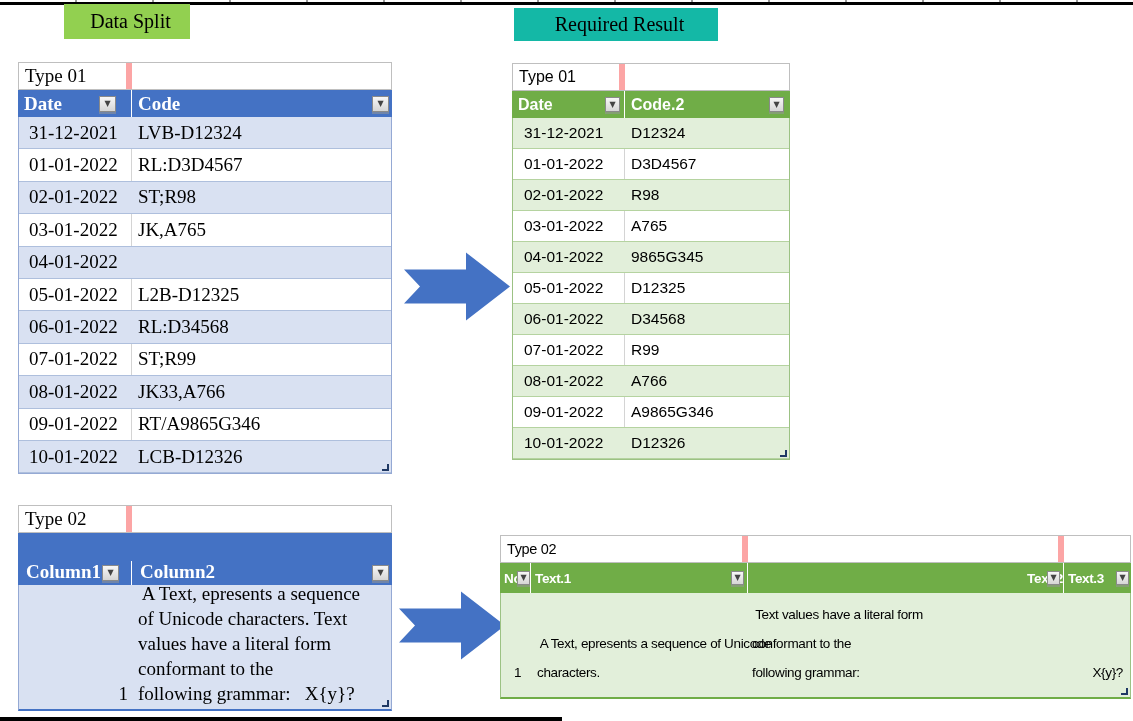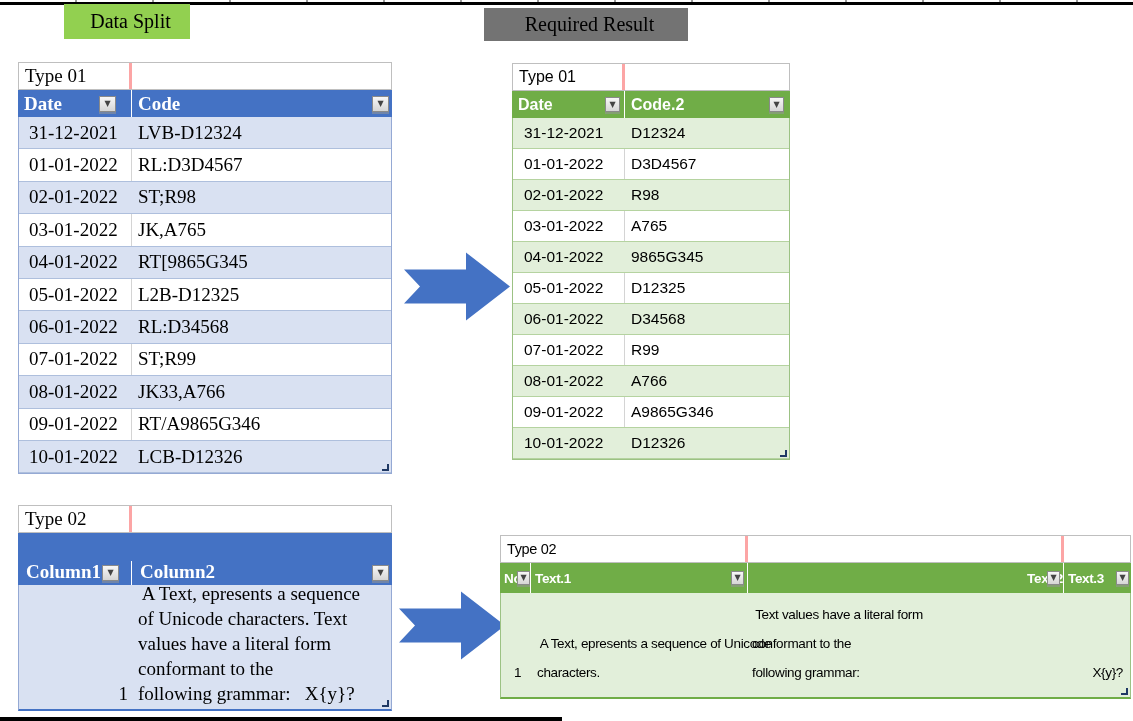--- a/index.html
+++ b/index.html
@@ -12,26 +12,26 @@
 
   
   .tick-strip{position:absolute;top:0;left:0;width:1133px;height:2px;
     background:repeating-linear-gradient(90deg,#fff 0 75px,#9a9a9a 75px 77px);}
   .top-line{position:absolute;top:2px;left:0;width:1133px;height:3px;background:#000;}
   .bottom-line{position:absolute;top:717px;left:0;width:562px;height:4px;background:#000;}
 
   
   .lbl{position:absolute;padding-left:7px;font-size:20px;display:flex;align-items:center;justify-content:center;}
   .lbl-green{left:64px;top:4px;width:126px;height:35px;background:#92D050;}
-  .lbl-orange{left:484px;top:8px;width:204px;height:33px;background:#737373;}
+  .lbl-orange{left:514px;top:8px;width:204px;height:33px;background:#14b8a6;}
 
   
   .ttl{display:flex;background:#fff;border:1px solid #BFBFBF;height:28px;}
   .ttl .tc{padding-left:6px;display:flex;align-items:center;}
-  .ttl .div-r{border-right:3px solid #fca5a5;}
+  .ttl .div-r{border-right:6px solid #fca5a5;}
   .hdr{display:flex;color:#fff;font-weight:bold;}
   .hc{position:relative;display:flex;align-items:center;padding-left:6px;}
   .hc+.hc{border-left:1px solid #fff;}
   .fbtn{position:absolute;width:17px;height:16px;background:linear-gradient(#f7f7f7,#d6d6d6);
         border:1px solid #8a8a8a;box-shadow:0 2px 0 rgba(150,150,150,.55);
         display:flex;align-items:center;justify-content:center;}
   .fbtn::after{content:"▼";font-size:8px;color:#444;line-height:1;
         font-family:"DejaVu Sans",sans-serif;}
   .fbtn.sm{width:15px;height:15px;}
   .fbtn.xs{width:13px;height:14px;}
@@ -138,21 +138,20 @@
       <div class="row band">
           <span class="c1">02-01-2022</span>
           <span class="c2">ST;R98</span>
         </div>
       <div class="row w">
           <span class="c1">03-01-2022</span>
           <span class="c2">JK,A765</span>
         </div>
       <div class="row band">
           <span class="c1">04-01-2022</span>
-          <span class="c2">RT[9865G345</span>
         </div>
       <div class="row w">
           <span class="c1">05-01-2022</span>
           <span class="c2">L2B-D12325</span>
         </div>
       <div class="row band">
           <span class="c1">06-01-2022</span>
           <span class="c2">RL:D34568</span>
         </div>
       <div class="row w">

